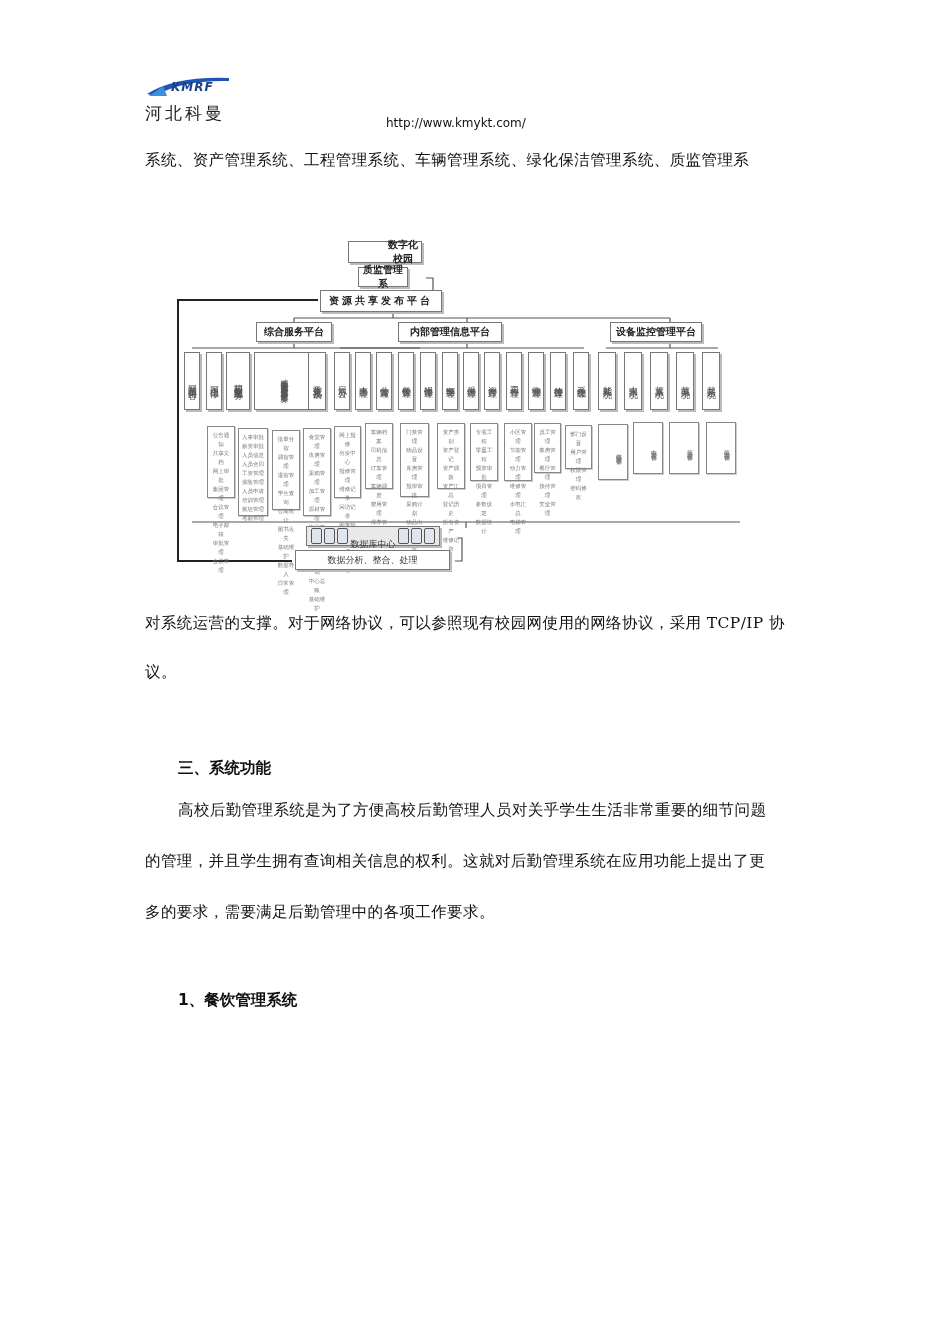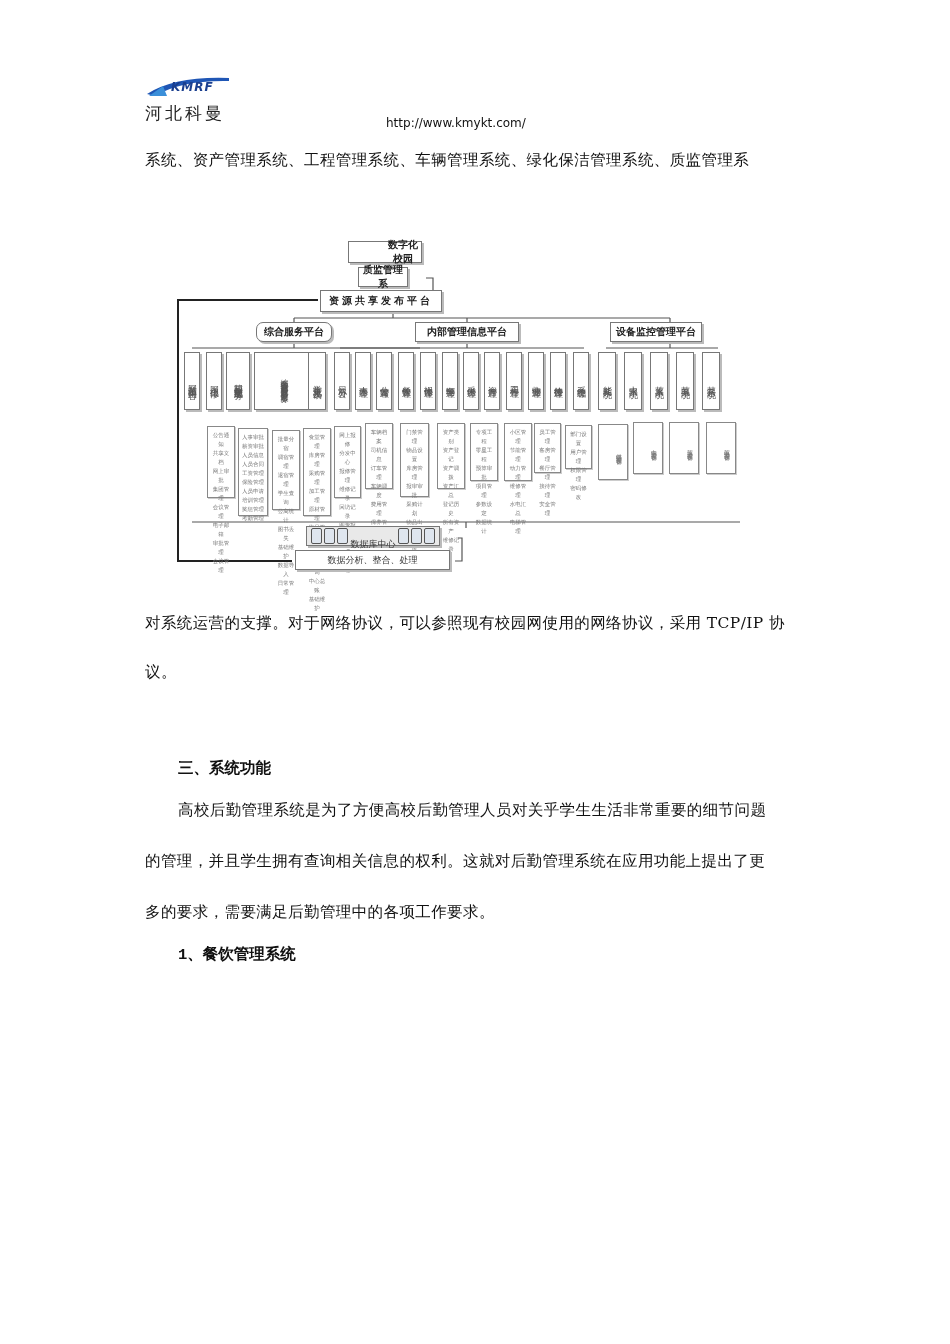--- a/index.html
+++ b/index.html
@@ -69,22 +69,22 @@
       <line x1="296" y1="286" x2="296" y2="292"></line>
 
       <path d="M288 302 L292 302 L292 325 L285 325"></path>
     </g>
   </svg>
 
   <div class="box bold" style="left:178px;top:5px;width:74px;height:22px;padding-left:36px;">数字化校园</div>
   <div class="box bold" style="left:188px;top:31px;width:50px;height:20px;">质监管理系</div>
   <div class="box bold" style="left:150px;top:54px;width:122px;height:22px;letter-spacing:3px;">资源共享发布平台</div>
 
-  <div class="box bold" style="left:86px;top:86px;width:76px;height:20px;border-radius:7px;">综合服务平台</div>
-  <div class="box bold" style="left:245px;top:86px;width:104px;height:20px;">内部管理信息平台</div>
+  <div class="box bold" style="left:86px;top:86px;width:76px;height:20px;">综合服务平台</div>
+  <div class="box bold" style="left:228px;top:86px;width:104px;height:20px;">内部管理信息平台</div>
   <div class="box bold" style="left:440px;top:86px;width:92px;height:20px;">设备监控管理平台</div>
 
   <div class="box vbox" style="left:14px;top:116px;width:16px;height:58px;">网站基本内容</div>
   <div class="box vbox" style="left:36px;top:116px;width:16px;height:58px;">网上报修</div>
   <div class="box vbox" style="left:56px;top:116px;width:24px;height:58px;">校园超市配送服务</div>
   <div class="box vbox" style="left:84px;top:116px;width:58px;height:58px;font-size:8px;">
     <span>综合服务查询</span>
     <span>订餐服务</span>
     <span>订票服务</span>
     <span>订车服务</span>
@@ -240,13 +240,13 @@
   <div style="margin-top:-2px;">议。</div>
 </div>
 
 <div class="heading" style="top:758px;">三、系统功能</div>
 <div class="para" style="top:785px;">
   <div class="indent">高校后勤管理系统是为了方便高校后勤管理人员对关乎学生生活非常重要的细节问题</div>
   <div>的管理，并且学生拥有查询相关信息的权利。这就对后勤管理系统在应用功能上提出了更</div>
   <div>多的要求，需要满足后勤管理中的各项工作要求。</div>
 </div>
 
-<div class="heading" style="top:944px;font-family:Liberation Mono, monospace;">1、餐饮管理系统</div>
+<div class="heading" style="top:990px;">1、餐饮管理系统</div>
 
 </body></html>

